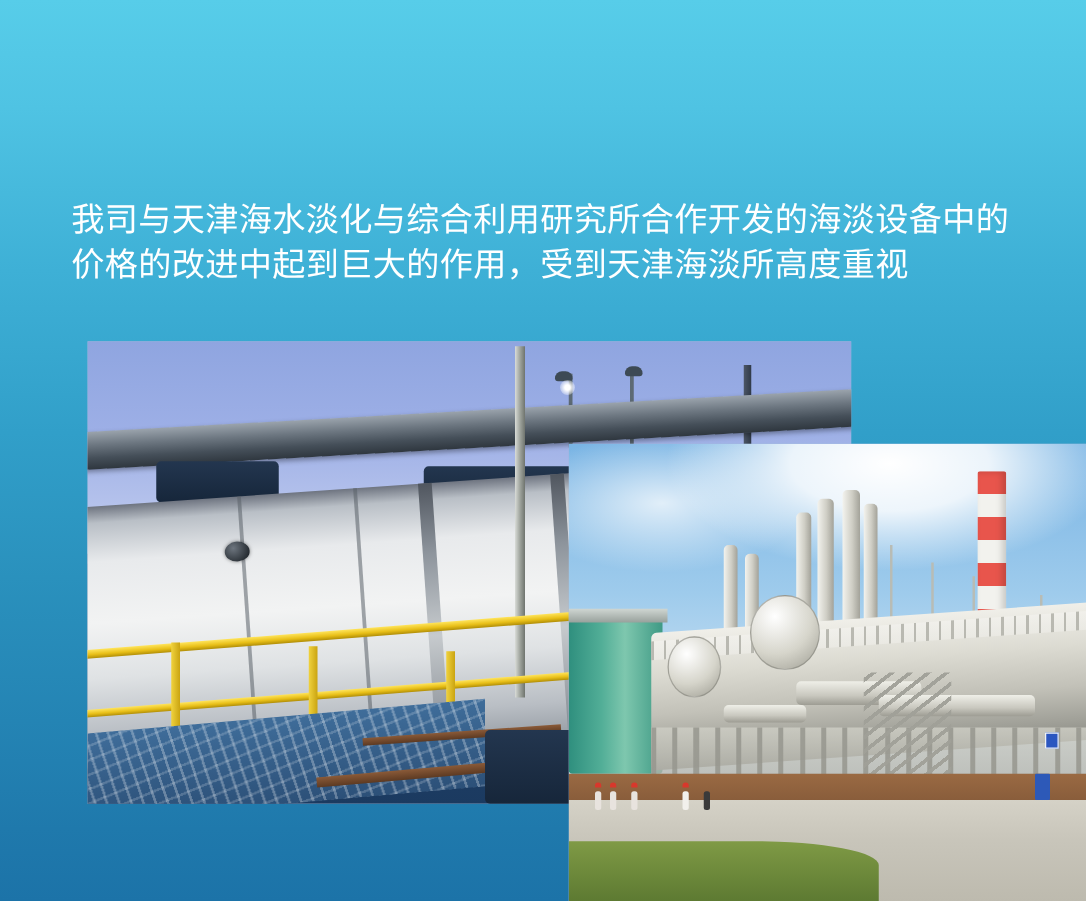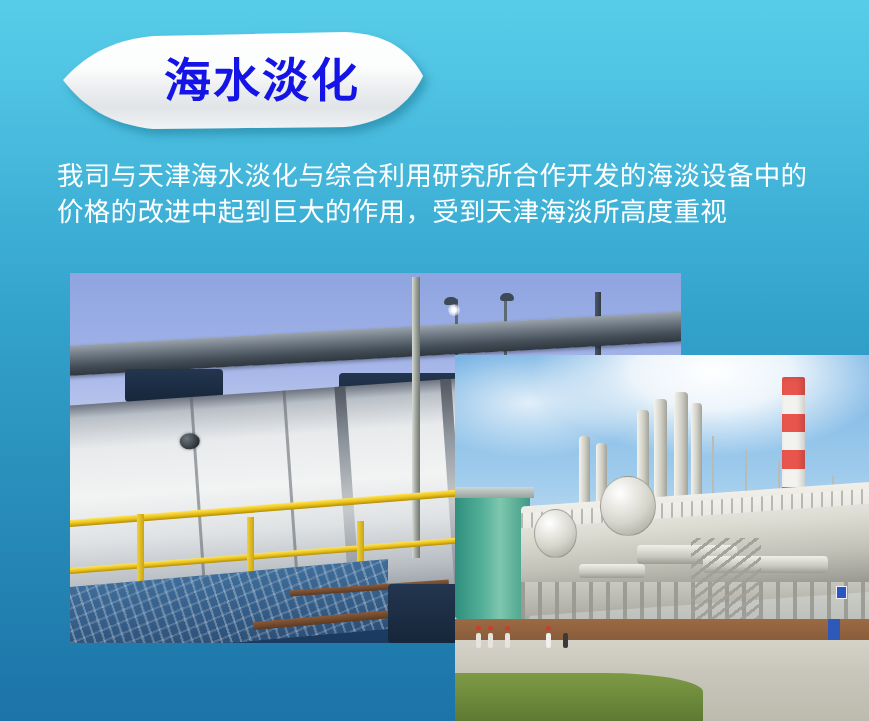--- a/index.html
+++ b/index.html
@@ -393,44 +393,20 @@
     height: 11px;
     background: #2b56c0;
     border: 1px solid #eef1f6;
   }
 </style>
 </head>
 <body>
 
 <div class="page">
 
-  <div class="title-banner">
-    <svg viewBox="0 0 372 104" preserveAspectRatio="none">
-      <defs>
-        <linearGradient id="bannerGrad" x1="0" y1="0" x2="0" y2="1">
-          <stop offset="0%" stop-color="#ffffff"></stop>
-          <stop offset="38%" stop-color="#fbfcfc"></stop>
-          <stop offset="58%" stop-color="#eceef0"></stop>
-          <stop offset="78%" stop-color="#e2e5e8"></stop>
-          <stop offset="100%" stop-color="#f0f2f4"></stop>
-        </linearGradient>
-        <filter id="bannerShadow" x="-20%" y="-20%" width="150%" height="160%">
-          <feDropShadow dx="5" dy="6" stdDeviation="5" flood-color="#0a4f6b" flood-opacity="0.35"></feDropShadow>
-        </filter>
-      </defs>
-      <path d="M 6 52
-               C 26 30, 52 12, 96 8
-               L 288 4
-               C 330 6, 352 22, 366 48
-               C 352 76, 330 94, 288 99
-               L 96 101
-               C 52 96, 26 78, 6 52 Z" fill="url(#bannerGrad)" filter="url(#bannerShadow)"></path>
-    </svg>
-    <div class="title-text">海水淡化</div>
-  </div>
 
   <div class="description">
     <span class="line">我司与天津海水淡化与综合利用研究所合作开发的海淡设备中的</span>
     <span class="line">价格的改进中起到巨大的作用，受到天津海淡所高度重视</span>
   </div>
 
   <div class="photo photo-1">
     <div class="scene">
       <div class="p1-sky"></div>
       <div class="p1-ground"></div>

